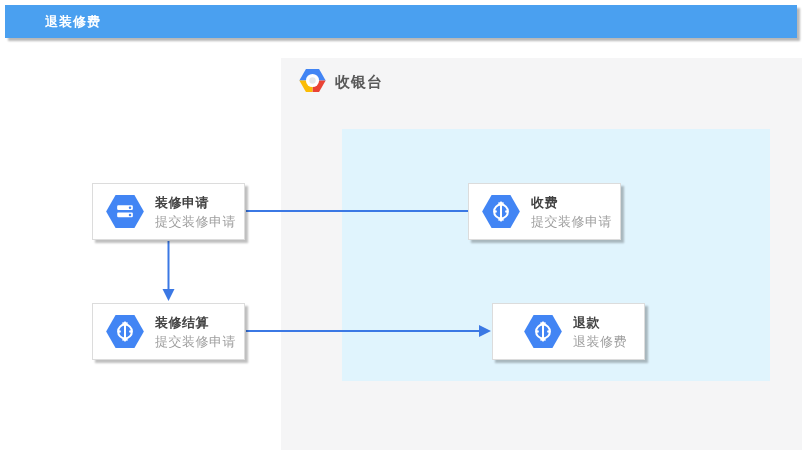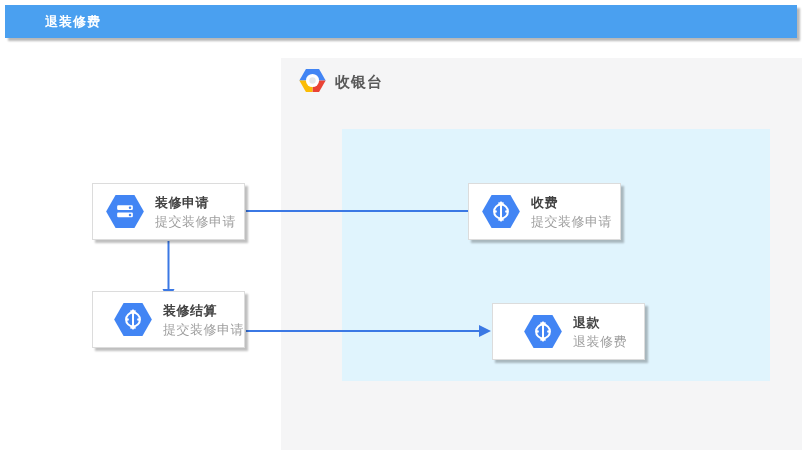--- a/index.html
+++ b/index.html
@@ -41,21 +41,21 @@
     background:#ffffff;border:1px solid #dcdcdc;box-sizing:border-box;
     box-shadow:3px 3px 2px rgba(0,0,0,0.25);
     display:flex;align-items:center;
     padding-left:13px;gap:11px;
   }
   .node .hex-icon{flex:0 0 auto;display:block;}
   .node .node-text{display:flex;flex-direction:column;line-height:19px;}
   .node .node-title{font-size:13px;font-weight:bold;color:#424242;letter-spacing:0.5px;}
   .node .node-subtitle{font-size:13px;color:#9e9e9e;letter-spacing:0.5px;}
   #node-1{left:92px;top:183px;align-items:center;}
-  #node-2{left:92px;top:291px;justify-content:flex-end;}
+  #node-2{left:92px;top:303px;}
   #node-3{left:468px;top:183px;}
   #node-4{left:492px;top:303px;padding-left:31px;}
   
   .edges{
     position:absolute;left:0;top:0;width:802px;height:450px;
     pointer-events:none;
   }
 </style>
 </head>
 <body>

